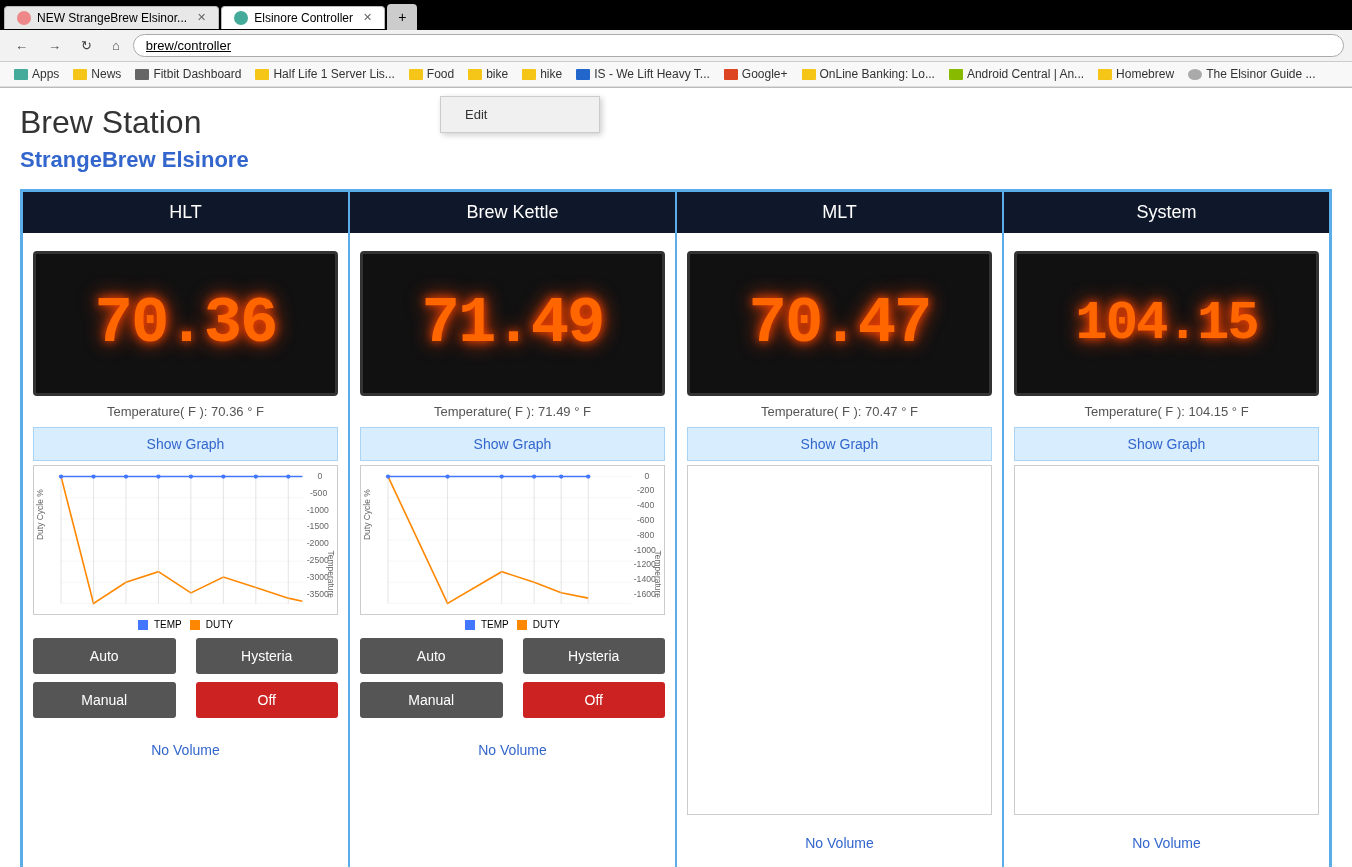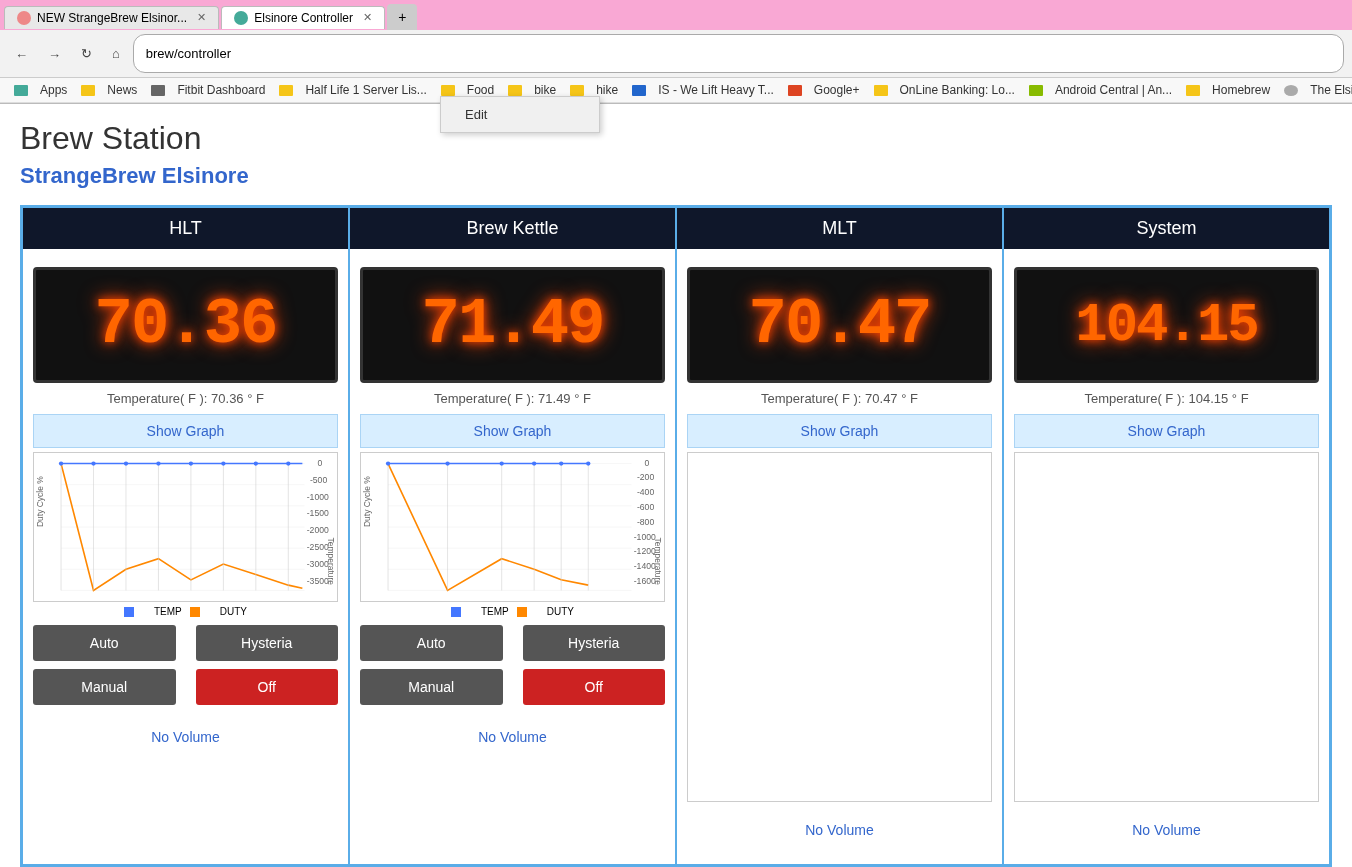--- a/index.html
+++ b/index.html
@@ -6,21 +6,21 @@
     body { font-family: Arial, sans-serif; background: #fff; font-size: 14px; }
 
     
     .browser-chrome {
       background: #ddd;
       border-bottom: 1px solid #bbb;
     }
     .tab-bar {
       display: flex;
       align-items: center;
-      background: #f9a8d4;
+      background: #000000;
       padding: 4px 4px 0;
       gap: 2px;
     }
     .tab {
       background: #e8e8e8;
       border: 1px solid #bbb;
       border-bottom: none;
       padding: 4px 12px;
       font-size: 12px;
       display: flex;
@@ -52,38 +52,39 @@
       padding: 2px 6px;
       cursor: pointer;
       font-size: 13px;
       color: #444;
       border-radius: 3px;
     }
     .address-bar {
       flex: 1;
       border: 1px solid #aaa;
       border-radius: 12px;
-      padding: 11px 12px;
+      padding: 3px 12px;
       font-size: 13px;
       background: #fff;
+      text-decoration: underline;
     }
     .bookmarks-bar {
       background: #f8f8f8;
       border-bottom: 1px solid #ddd;
       padding: 3px 8px;
       display: flex;
       align-items: center;
       gap: 2px;
       font-size: 12px;
       overflow: hidden;
     }
     .bookmark-item {
       display: flex;
       align-items: center;
-      gap: 12px;
+      gap: 4px;
       padding: 2px 6px;
       cursor: pointer;
       border-radius: 3px;
       white-space: nowrap;
       color: #333;
     }
     .bookmark-folder {
       width: 14px;
       height: 11px;
       background: #f5c518;
@@ -150,21 +151,21 @@
     }
 
     
     .lcd-display {
       background: #111;
       border: 3px solid #333;
       border-radius: 4px;
       margin: 8px 0;
       padding: 10px;
       text-align: center;
-      height: 116px;
+      height: 145px;
       display: flex;
       align-items: center;
       justify-content: center;
     }
     .lcd-text {
       font-family: 'Courier New', monospace;
       font-size: 64px;
       font-weight: bold;
       color: #ff6600;
       text-shadow: 0 0 10px #ff4400, 0 0 20px #ff4400;
@@ -253,21 +254,21 @@
     .legend {
       display: flex;
       gap: 8px;
       justify-content: center;
       font-size: 10px;
       margin-top: 2px;
     }
     .legend-item {
       display: flex;
       align-items: center;
-      gap: 20px;
+      gap: 6px;
     }
     .legend-dot-blue {
       width: 10px; height: 10px;
       background: #4477ff;
       display: inline-block;
     }
     .legend-dot-orange {
       width: 10px; height: 10px;
       background: #ff8800;
       display: inline-block;

